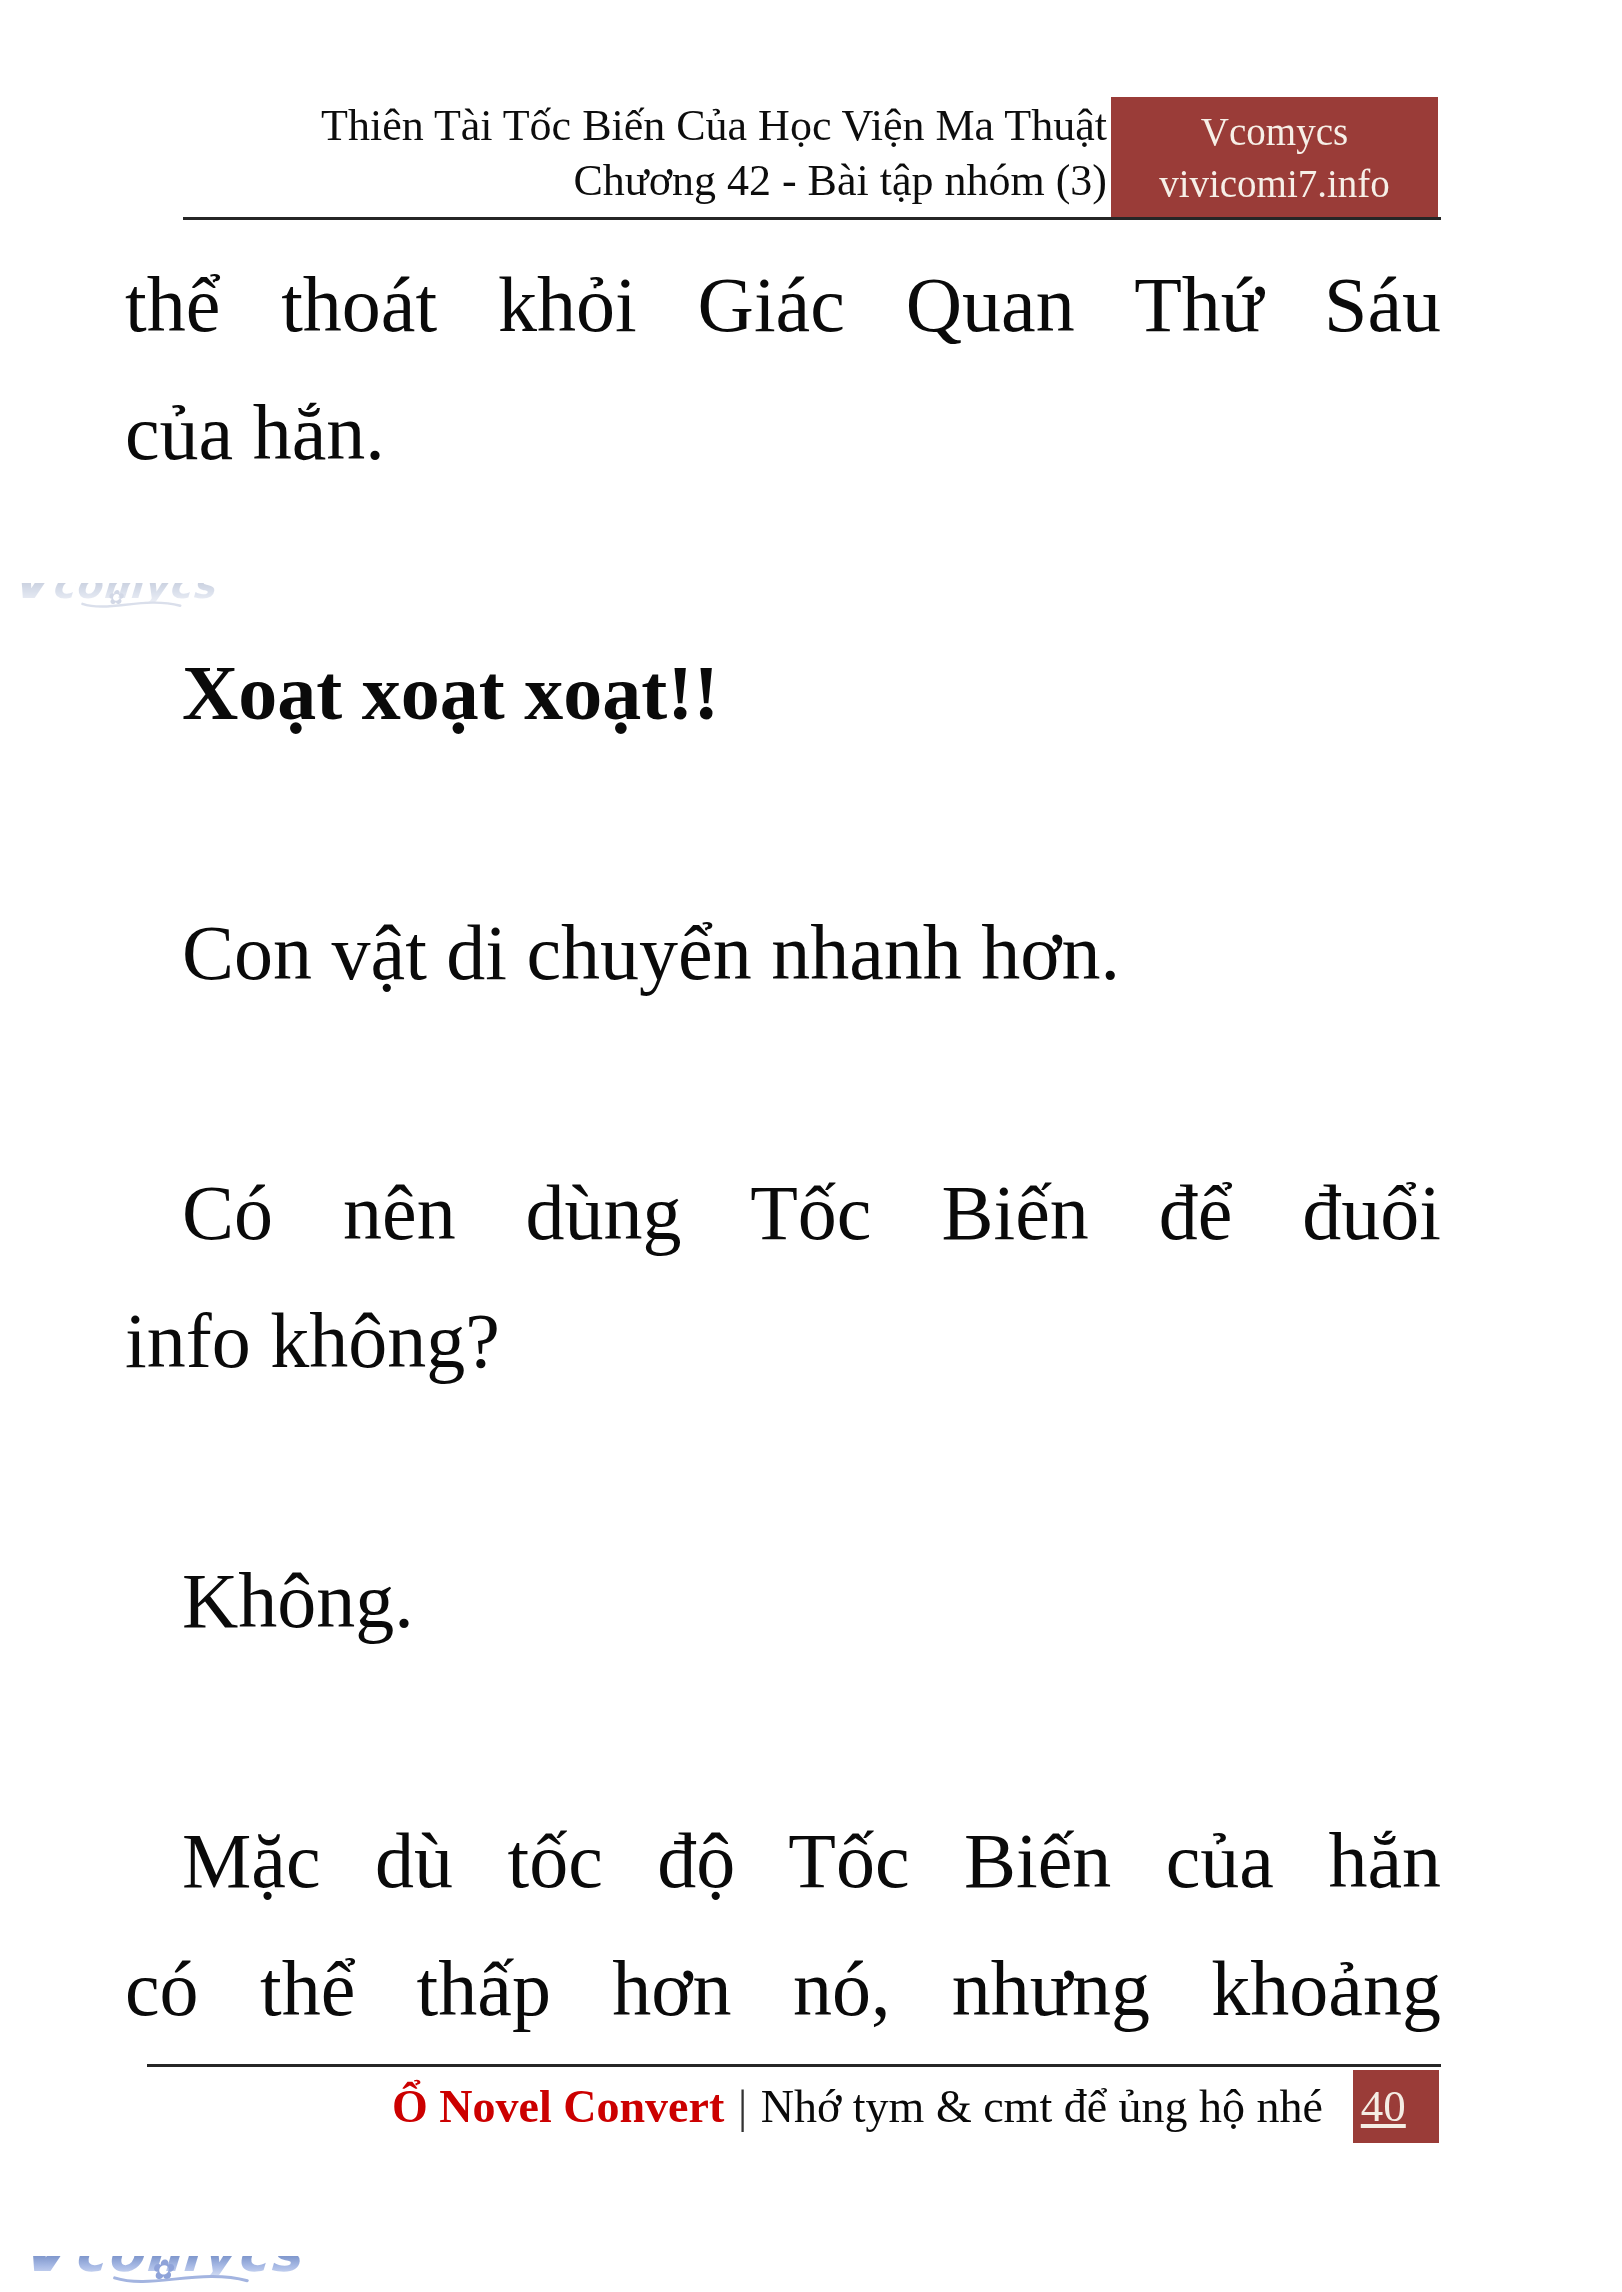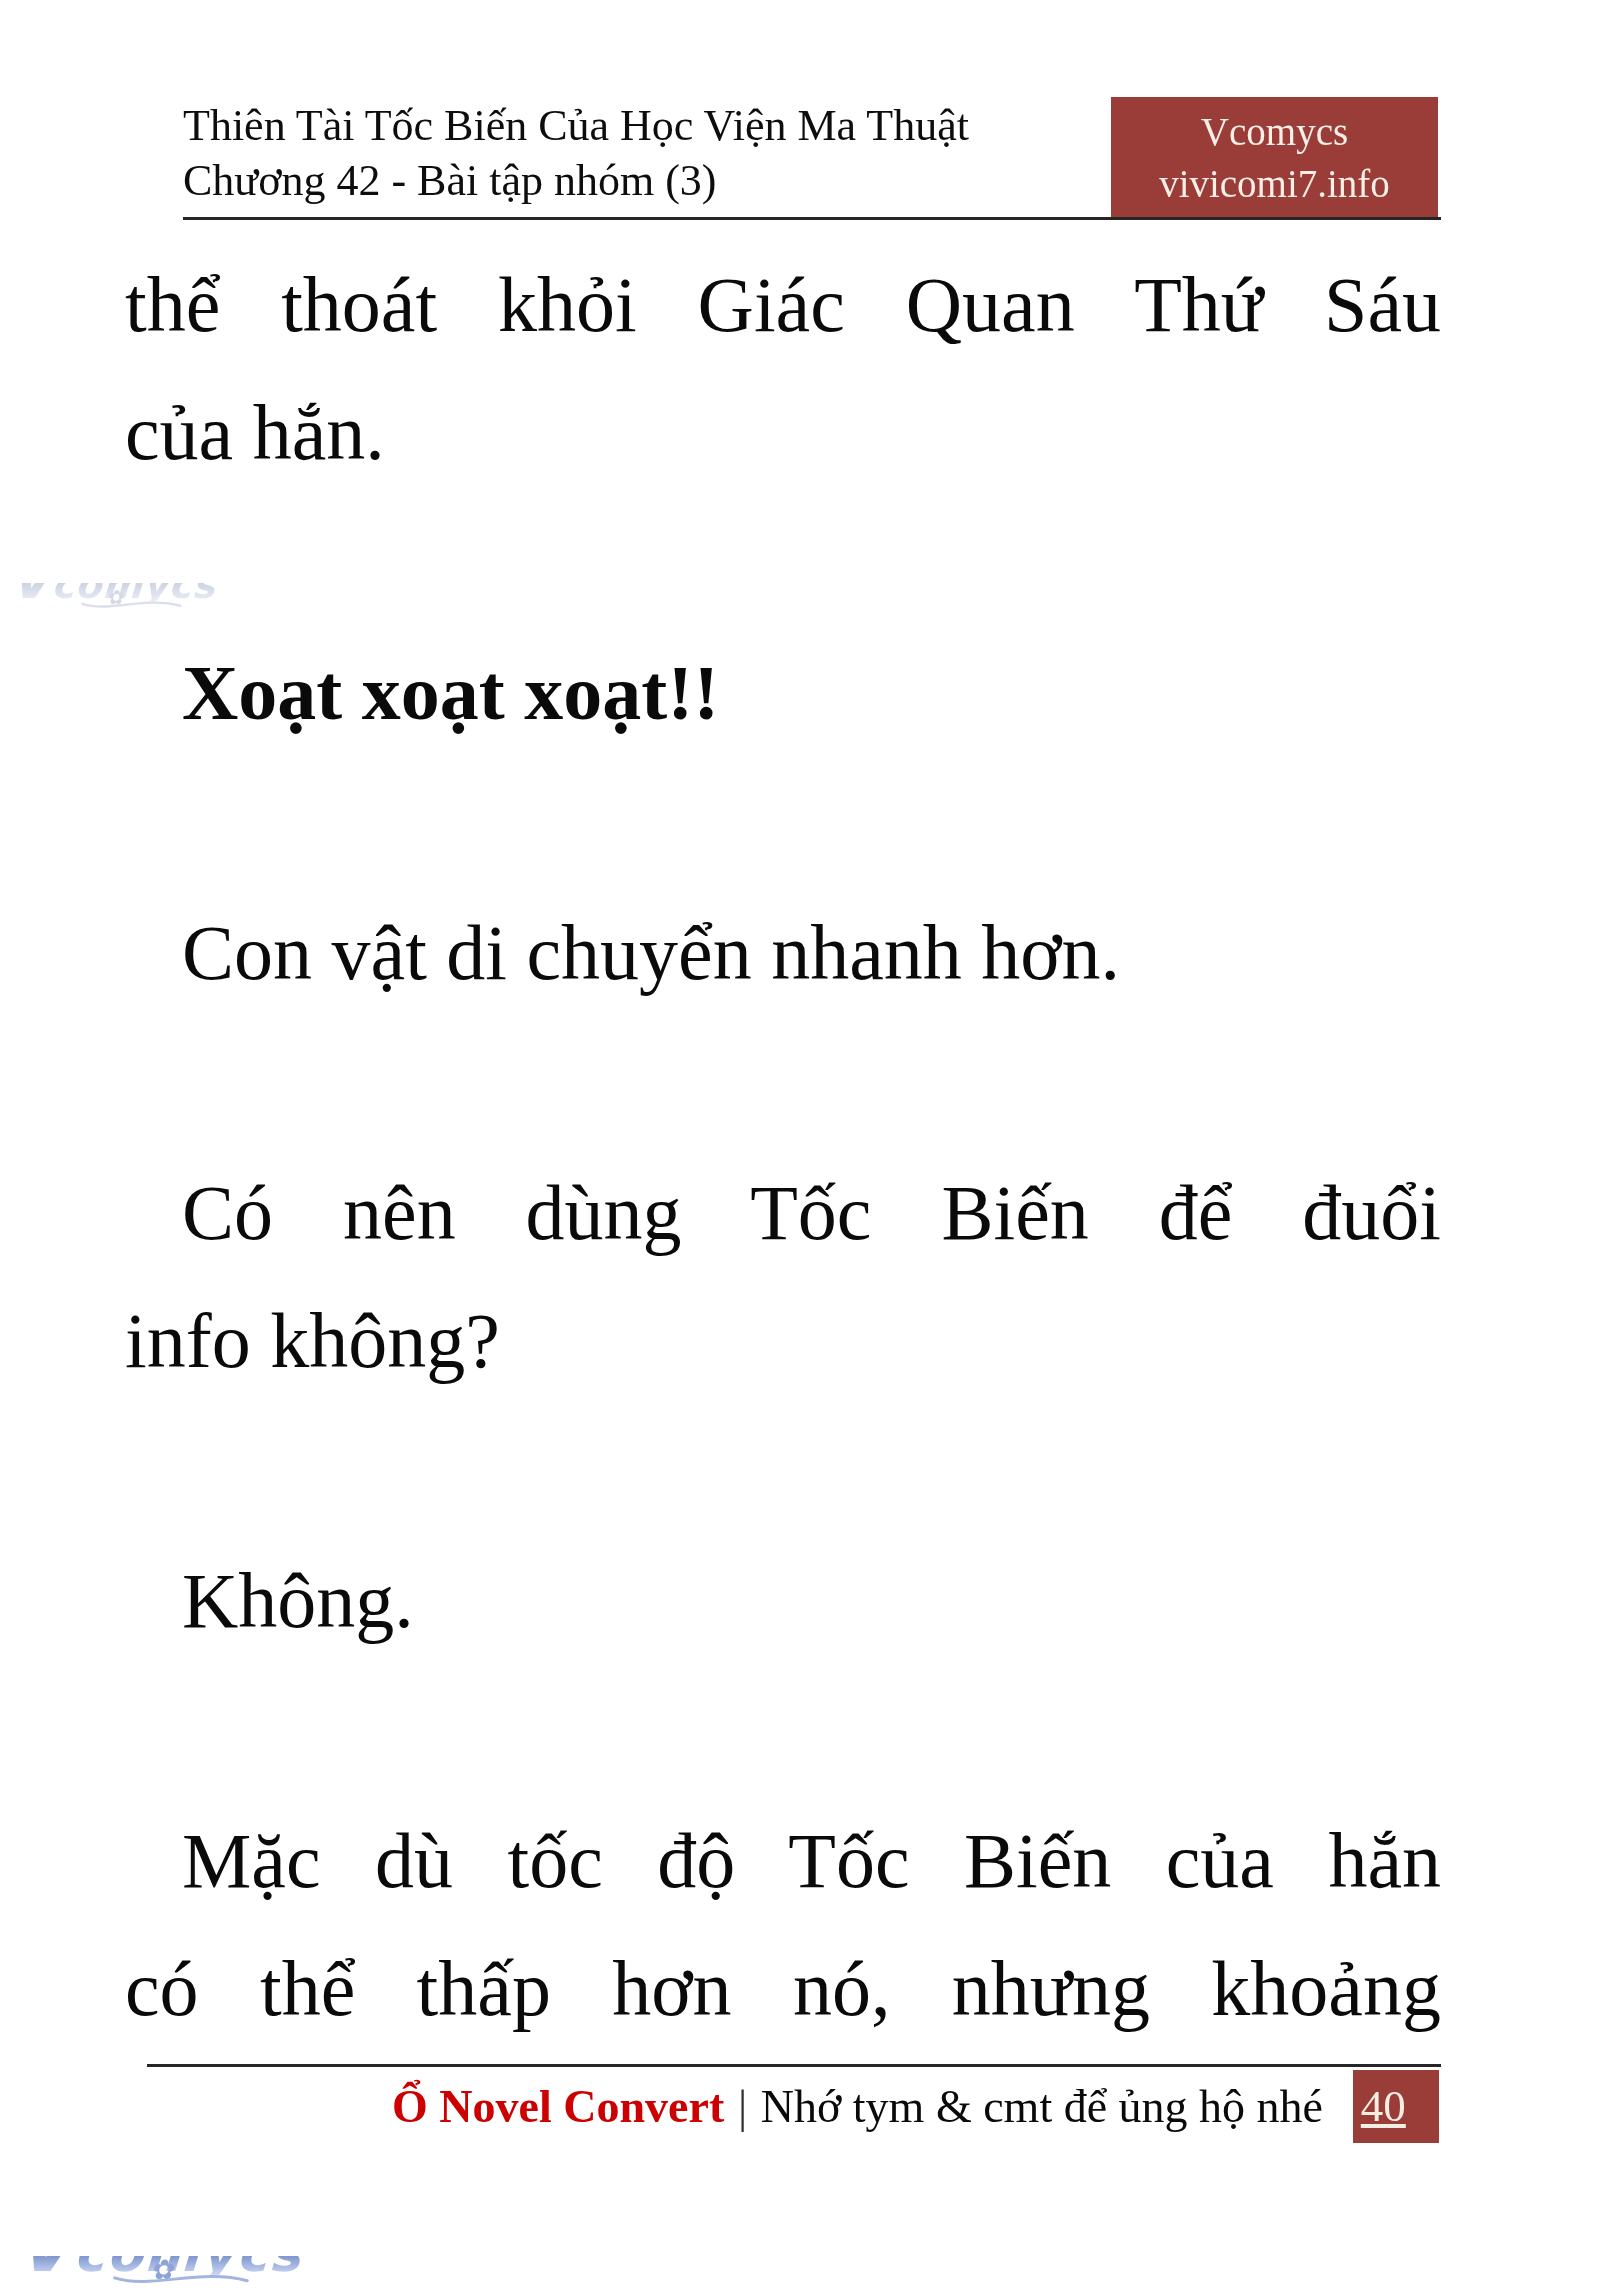--- a/index.html
+++ b/index.html
@@ -10,20 +10,21 @@
     background: #ffffff;
     overflow: hidden;
     font-family: "Liberation Serif", "DejaVu Serif", serif;
     color: #0a0a0a;
   }
 
   
   .header-title {
     position: absolute;
     top: 98px; left: 183px; width: 924px;
+    text-align: right;
     font-size: 44px;
     line-height: 55px;
     color: #0d0d0d;
     white-space: nowrap;
   }
   .header-badge {
     position: absolute;
     top: 97px; left: 1111px; width: 327px; height: 122px;
     background: #9a3c38;
     color: #f6efe7;

